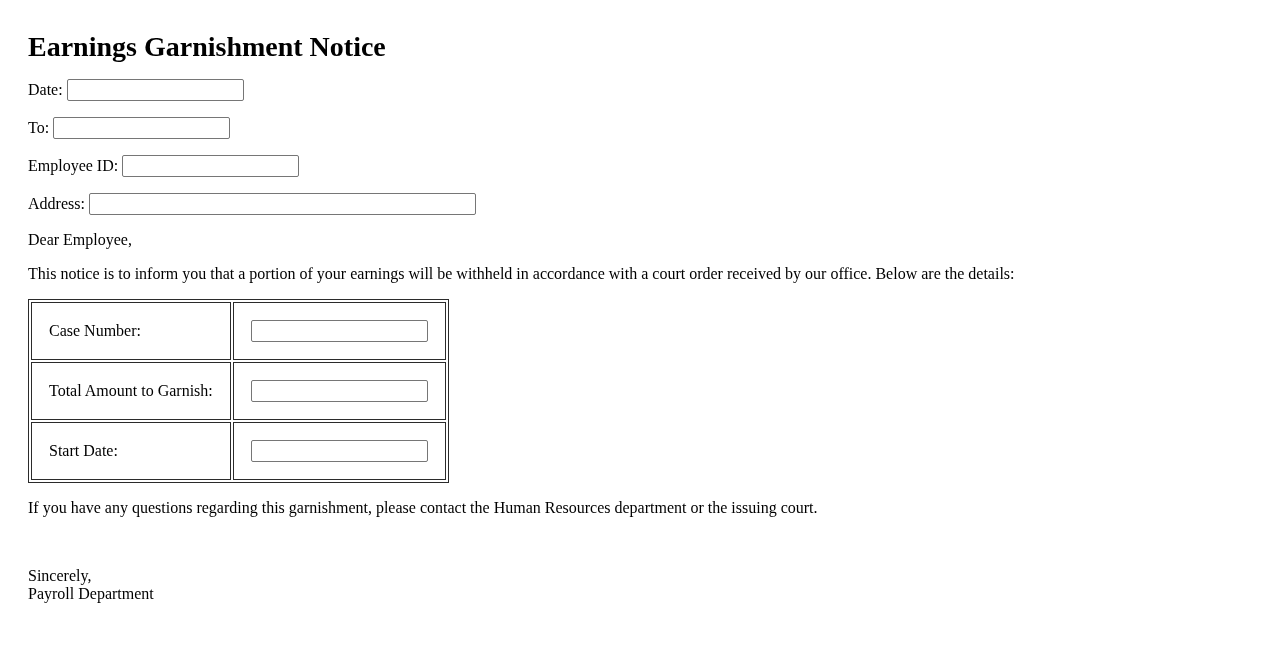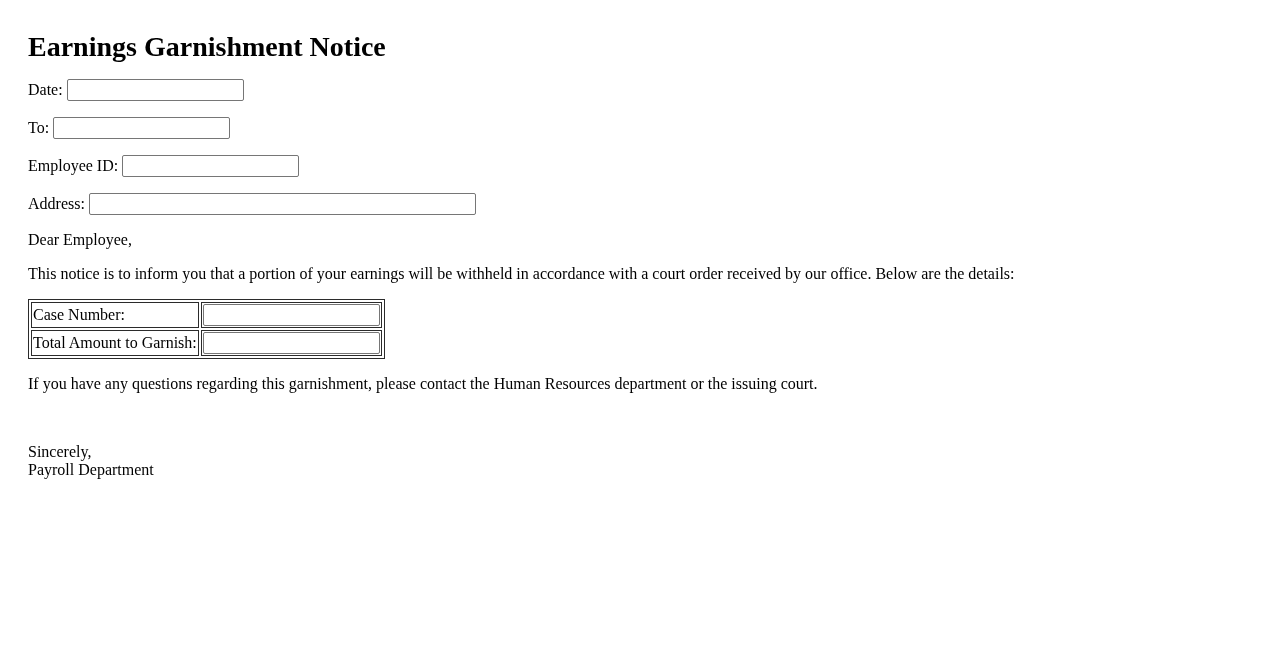--- a/index.html
+++ b/index.html
@@ -33,21 +33,21 @@
   }
   .text-input.wide { width: 381px; }
   table.details-table {
     border-collapse: separate;
     border-spacing: 2px;
     border: 1px solid #2b2b2b;
     margin: 16px 0;
   }
   table.details-table td {
     border: 1px solid #2b2b2b;
-    padding: 1px;
+    padding: 17px;
     vertical-align: middle;
   }
   td.label-cell { padding-right: 4px; }
   p.signature { margin-top: 50px; }
 </style>
 </head>
 <body>
 
 <h1 class="page-title">Earnings Garnishment Notice</h1>
 
@@ -82,20 +82,26 @@
       <td class="input-cell">
         <input type="text" class="text-input" value="" style="">
       </td>
     </tr>
     <tr>
       <td class="label-cell">Total Amount to Garnish:</td>
       <td class="input-cell">
         <input type="text" class="text-input" value="" style="">
       </td>
     </tr>
+    <tr>
+      <td class="label-cell">Start Date:</td>
+      <td class="input-cell">
+        <input type="text" class="text-input" value="" style="">
+      </td>
+    </tr>
   </tbody>
 </table>
 
 <p>If you have any questions regarding this garnishment, please contact the Human Resources department or the issuing court.</p>
 
 <p class="signature">
   <span>Sincerely,</span><br>
   <span>Payroll Department</span>
 </p>
 

